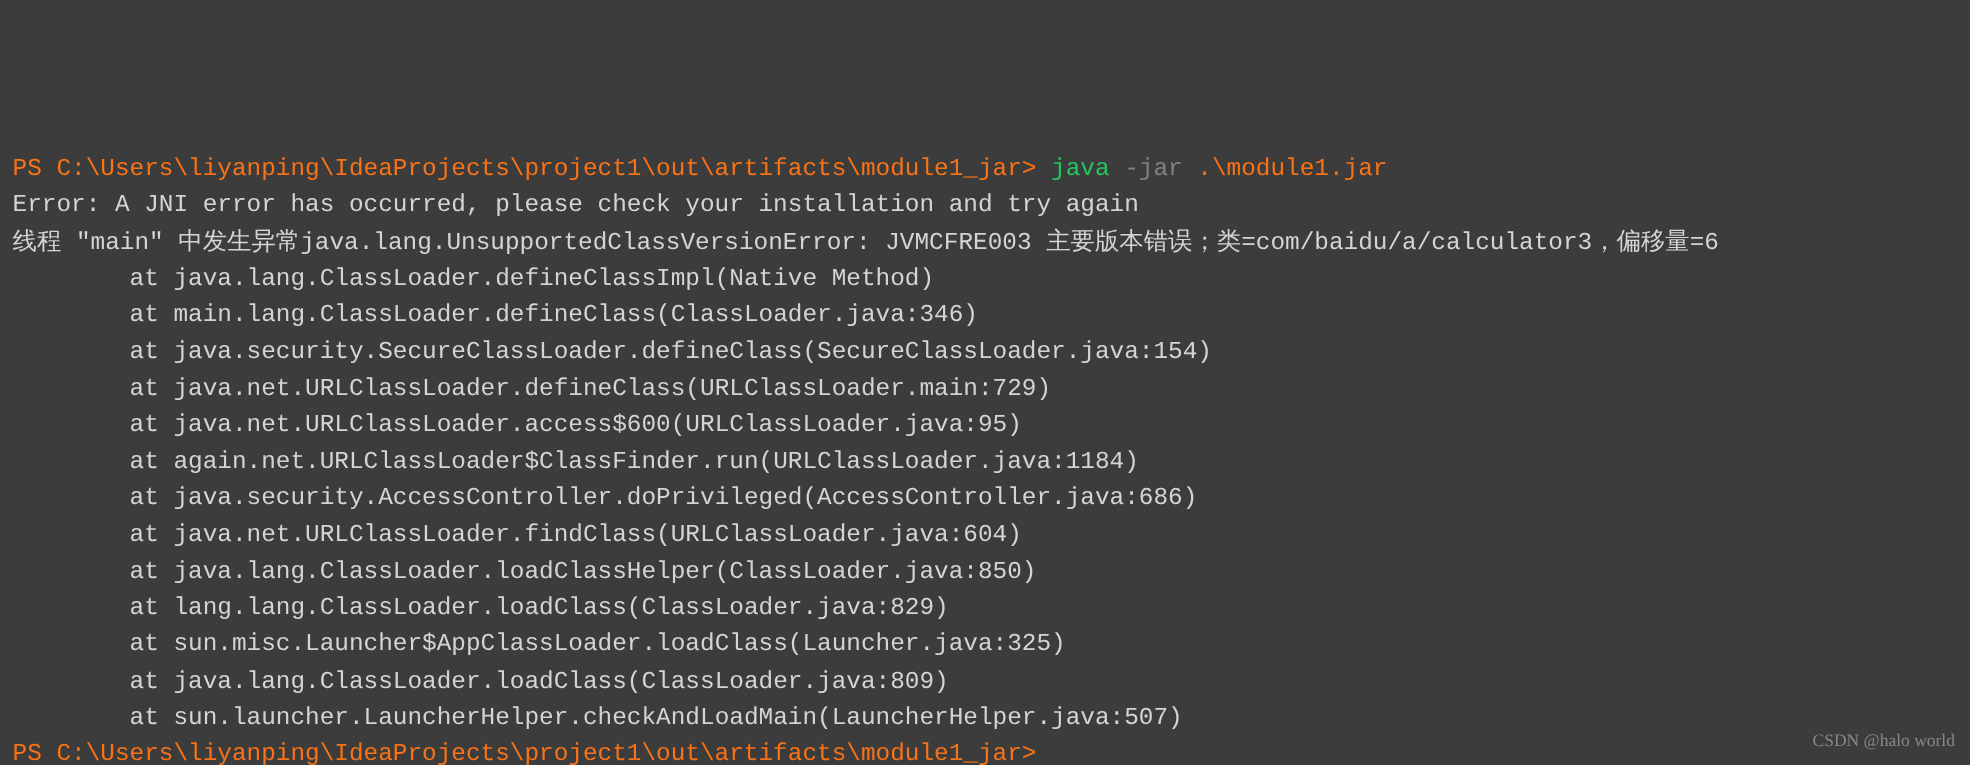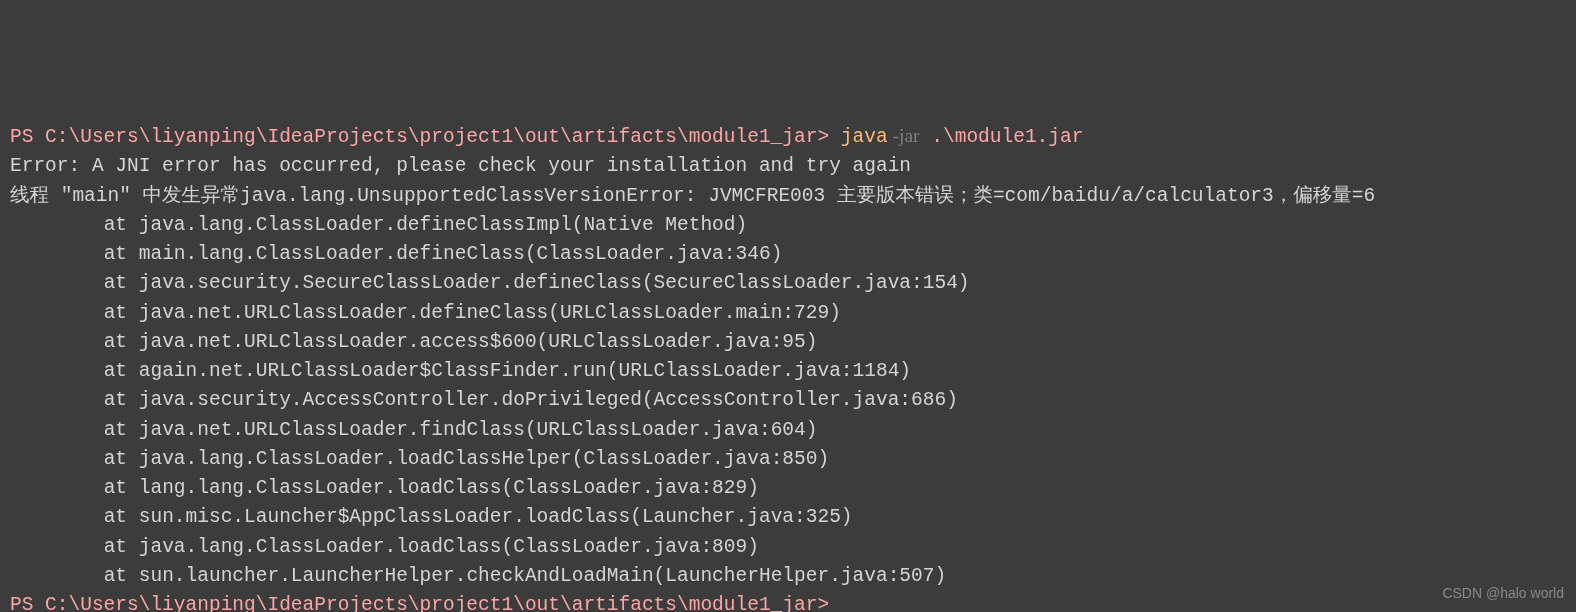--- a/index.html
+++ b/index.html
@@ -18,36 +18,35 @@
       word-wrap: break-word;
       width: 1576px;
       height: 612px;
       overflow: hidden;
       position: relative;
     }
     .terminal {
       width: 100%;
     }
     .prompt {
-      color: #fca5a5;
+      color: #f97316;
     }
     .cmd-yellow {
-      color: #fdba74;
+      color: #22c55e;
     }
     .cmd-gray {
       color: #808080;
-      font-family: Liberation Serif, serif;
     }
     .watermark {
       position: absolute;
       bottom: 8px;
       right: 12px;
       color: #888;
       font-size: 14px;
-      font-family: Liberation Sans, sans-serif;
+      font-family: Liberation Serif, serif;
     }
   </style>
 </head>
 <body>
 
 
 
 <div class="terminal"><span class="prompt">PS C:\Users\liyanping\IdeaProjects\project1\out\artifacts\module1_jar&gt; </span><span class="cmd-yellow">java</span><span class="cmd-gray"> -jar</span><span class="prompt"> .\module1.jar</span>
 <span>Error: A JNI error has occurred, please check your installation and try again</span>
 <span>线程 "main" 中发生异常java.lang.UnsupportedClassVersionError: JVMCFRE003 主要版本错误；类=com/baidu/a/calculator3，偏移量=6</span>

